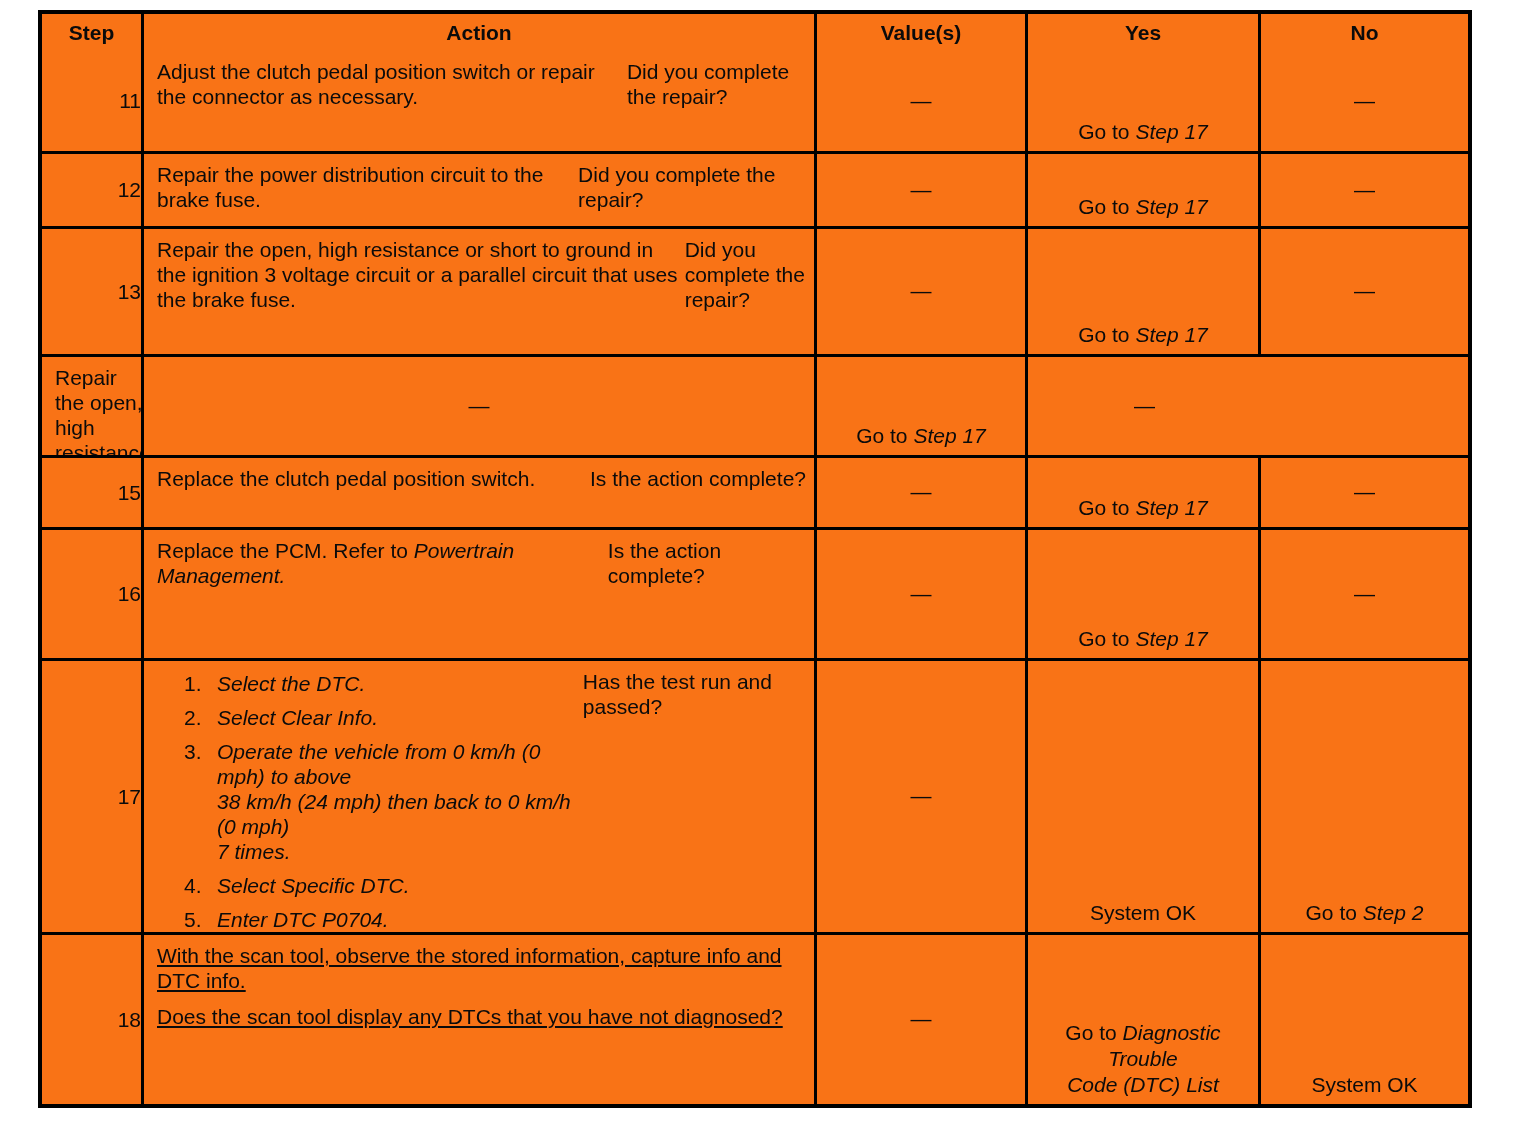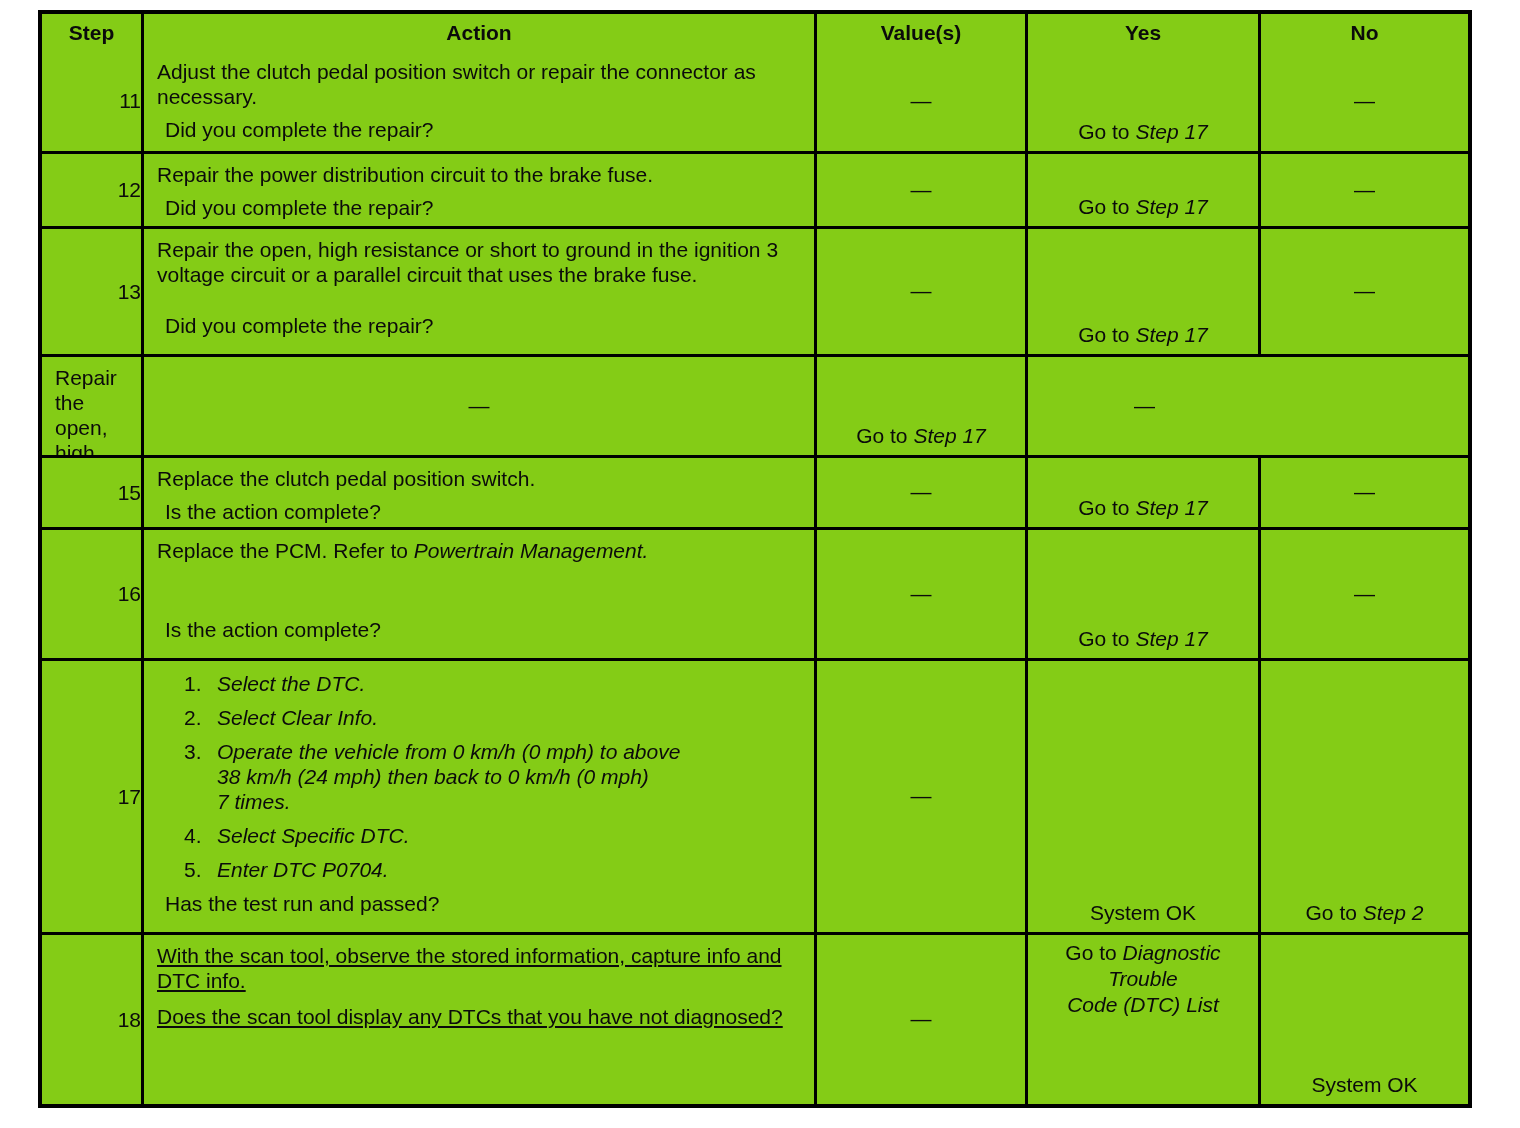--- a/index.html
+++ b/index.html
@@ -14,21 +14,21 @@
     width: 1520px;
     height: 1128px;
     background: #ffffff;
     overflow: hidden;
   }
   .tbl {
     position: absolute;
     left: 38px;
     top: 10px;
     border: 4px solid #000;
-    background: #84cc16;
+    background: #f97316;
   }
   .row {
     display: grid;
     grid-template-columns: 102px 673px 211px 233px 207px;
   }
   .row + .row { border-top: 3px solid #000; }
   .cell {
     border-right: 3px solid #000;
     box-sizing: border-box;
     overflow: hidden;
@@ -50,47 +50,47 @@
     display: flex;
     align-items: center;
     justify-content: flex-end;
     font-size: 21px;
     padding-left: 44px;
   }
 
   
   .action-cell {
     display: flex;
-    flex-direction: column;
+    flex-direction: row;
     justify-content: space-between;
     padding: 8px 8px 8px 13px;
     font-size: 21px;
     line-height: 25px;
   }
   .action-cell.no-q { justify-content: flex-start; text-decoration: underline; }
   .action-top p { margin: 0 0 11px 0; }
   .action-top p:last-child { margin-bottom: 0; }
-  .q { margin: 8px; }
+  .q { margin: 0; }
   .list { display: flex; flex-direction: column; gap: 9px; margin-top: 2px; }
   .li { display: flex; }
   .li .num { flex: 0 0 33px; margin-left: 27px; }
   .li .txt { white-space: pre-line; font-style: italic; }
 
   
   .rcell {
     display: flex;
     flex-direction: column;
     align-items: center;
     text-align: center;
     font-size: 21px;
     line-height: 26px;
     padding: 5px 6px 6px 6px;
     white-space: pre-line;
   }
-  .va-top    { justify-content: flex-start; }
+  .va-top    { justify-content: flex-end; }
   .va-center { justify-content: center; }
   .va-bottom { justify-content: flex-end; }
 
   .it { font-style: italic; }
 </style>
 </head>
 <body>
 
 <div class="page">
   <div class="tbl">

